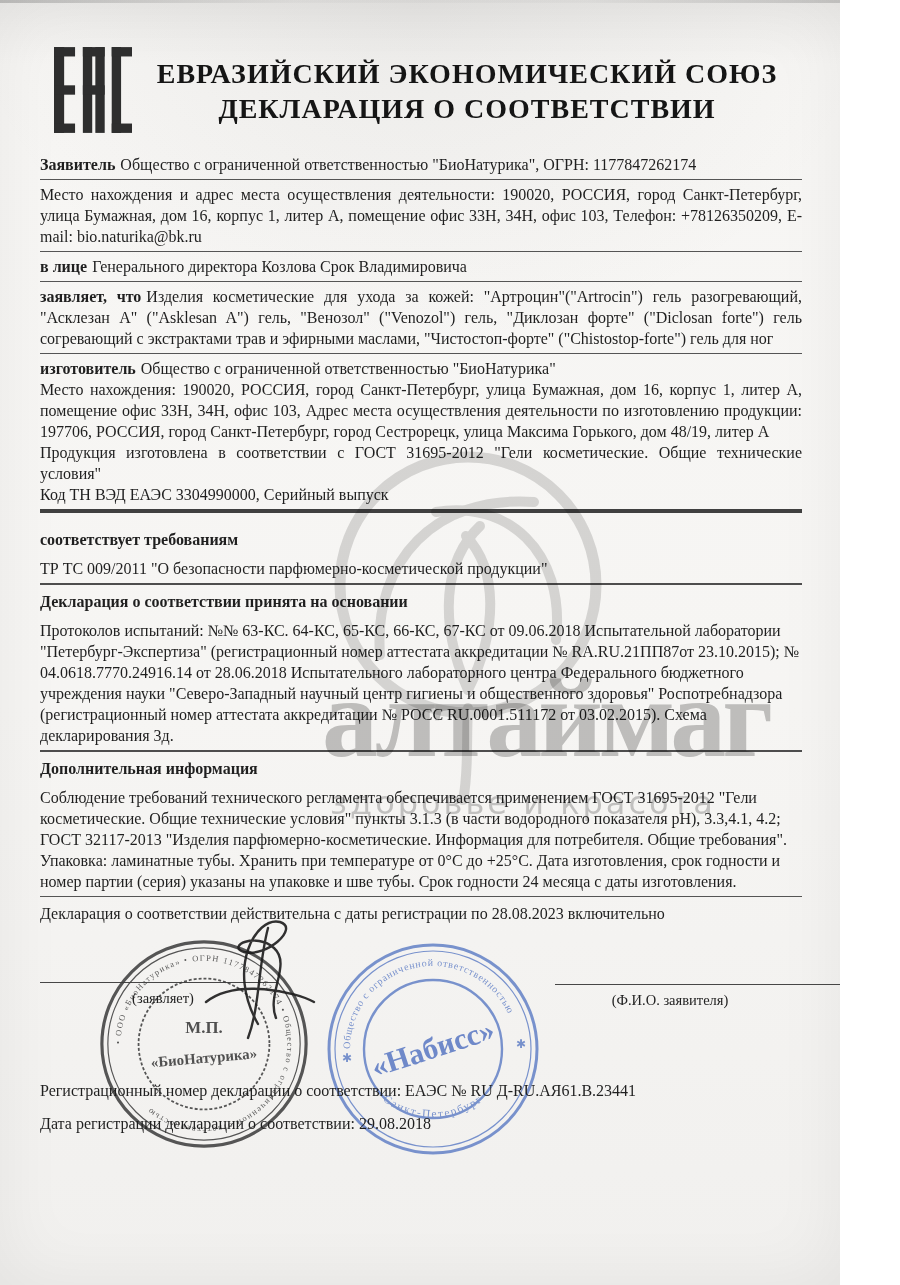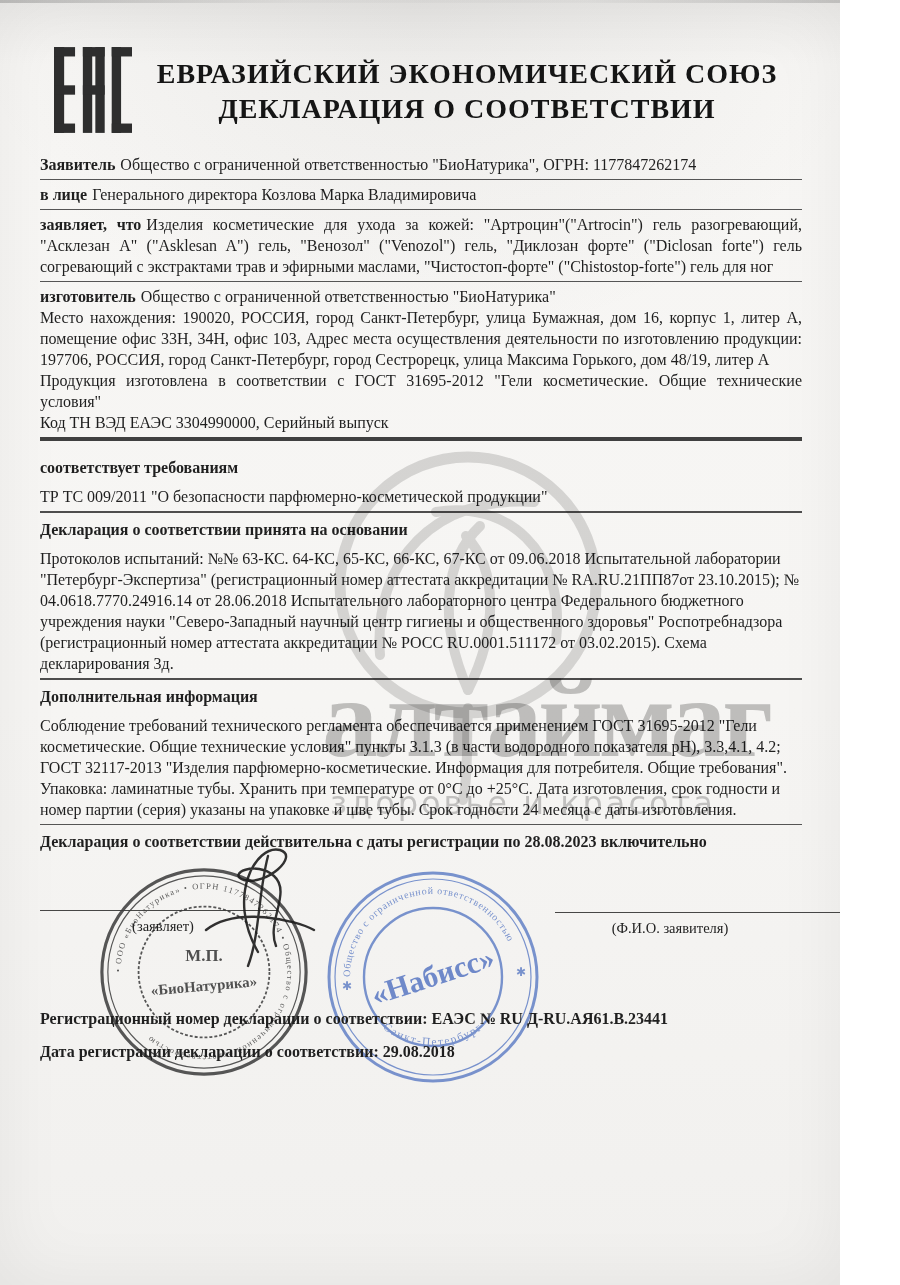--- a/index.html
+++ b/index.html
@@ -24,21 +24,21 @@
   header{display:flex;align-items:flex-start;}
   .eac{width:78px;height:88px;margin-left:14px;flex:0 0 auto;}
   .titles{flex:1;text-align:center;padding-top:10px;}
   .t1,.t2{font-weight:bold;font-size:28px;line-height:35px;letter-spacing:1px;color:#151515;}
   
   .row{position:relative;padding:4px 0;text-align:justify;}
   .row.nj{text-align:left;}
   .hr{border-top:1.6px solid rgba(45,45,45,.8);}
   .hr-md{border-top:2.5px solid rgba(40,40,40,.82);}
   .hr-th{border-top:4.5px solid rgba(32,32,32,.85);}
-  .b{font-weight:bold;}
+  .b{font-weight:normal;}
   .lbl{font-weight:bold;margin-right:5px;}
   .blk-lbl{font-weight:bold;}
   .gap8{margin-top:8px;}
   .mt16{margin-top:16px;}
   
   .sig{position:relative;height:142px;z-index:1;}
   .sigline{position:absolute;border-top:1.7px solid rgba(40,40,40,.85);}
   .sigline.left{left:0;top:54px;width:238px;}
   .sigline.right{left:515px;top:56px;width:307px;}
   .cap{position:absolute;font-size:14.5px;color:#222;}
@@ -94,23 +94,26 @@
       <div class="titles">
         <div class="t1">ЕВРАЗИЙСКИЙ ЭКОНОМИЧЕСКИЙ СОЮЗ</div>
         <div class="t2">ДЕКЛАРАЦИЯ О СООТВЕТСТВИИ</div>
       </div>
     </header>
 
     <section class="row nj mt16">
       <span class="lbl">Заявитель</span><span>Общество с ограниченной ответственностью "БиоНатурика", ОГРН: 1177847262174</span>
     </section>
 
+    <section class="row hr">
+      <span>Место нахождения и адрес места осуществления деятельности: 190020, РОССИЯ, город Санкт-Петербург, улица Бумажная, дом 16, корпус 1, литер А, помещение офис 33Н, 34Н, офис 103, Телефон: +78126350209, E-mail: bio.naturika@bk.ru</span>
+    </section>
 
     <section class="row nj hr">
-      <span class="lbl">в лице</span><span>Генерального директора Козлова Марка Владимировича</span>
+      <span class="lbl">в лице</span><span>Генерального директора Козлова Срок Владимировича</span>
     </section>
 
     <section class="row hr">
       <span class="lbl">заявляет, что</span><span>Изделия косметические для ухода за кожей: "Артроцин"("Artrocin") гель разогревающий, "Асклезан А" ("Asklesan A") гель, "Венозол" ("Venozol") гель, "Диклозан форте" ("Diclosan forte") гель согревающий с экстрактами трав и эфирными маслами, "Чистостоп-форте" ("Chistostop-forte") гель для ног</span>
     </section>
 
     <section class="row hr">
       <div class="nj">
         <span class="lbl">изготовитель</span><span>Общество с ограниченной ответственностью "БиоНатурика"</span>
       </div>

